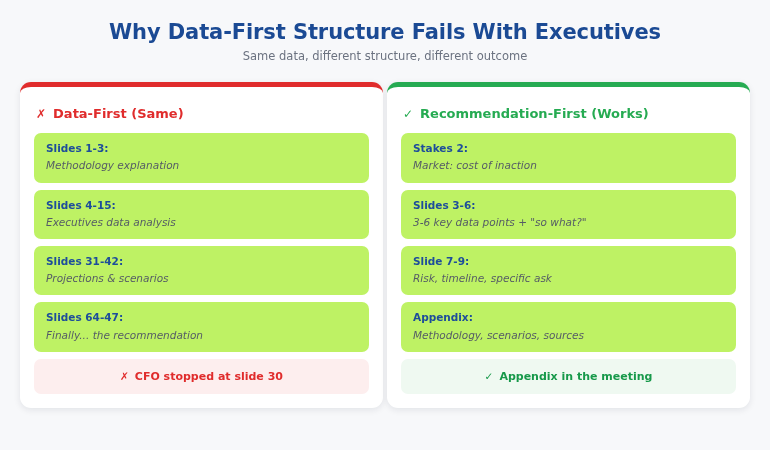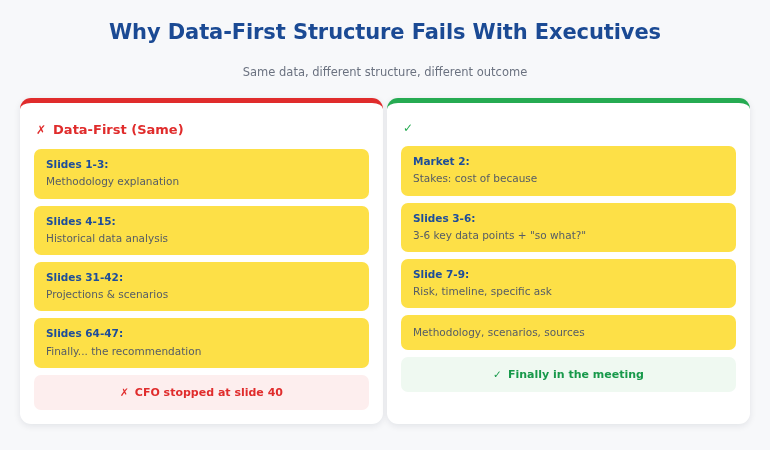--- a/index.html
+++ b/index.html
@@ -34,21 +34,21 @@
     font-size: 21px;
     font-weight: bold;
     letter-spacing: -0.1px;
     line-height: 1.2;
   }
 
   .subtitle {
     color: #6b7280;
     font-size: 11.5px;
     font-weight: normal;
-    margin-top: 20px;
+    margin-top: 4px;
     line-height: 1.3;
   }
 
   
   .columns {
     display: flex;
     gap: 4px;
     margin-top: 18px;
     align-items: stretch;
   }
@@ -88,38 +88,39 @@
   }
 
   
   .rows {
     display: flex;
     flex-direction: column;
     gap: 7px;
   }
 
   .row {
-    background: #fde047;
+    background: #bef264;
     border-radius: 7px;
     padding: 8px 12px 9px 12px;
   }
 
   .row-label {
     color: #1d4d9b;
     font-size: 10.5px;
     font-weight: bold;
     line-height: 1.45;
   }
 
   .row-desc {
     color: #555c66;
     font-size: 10.5px;
     font-weight: normal;
     line-height: 1.45;
     margin-top: 2px;
+    font-style: italic;
   }
 
   
   .banner {
     margin-top: 7px;
     border-radius: 7px;
     text-align: center;
     padding: 11px 8px;
     font-size: 11px;
     font-weight: bold;
@@ -166,74 +167,76 @@
 
       <div class="rows">
 
         <div class="row">
           <div class="row-label">Slides 1-3:</div>
           <div class="row-desc">Methodology explanation</div>
         </div>
 
         <div class="row">
           <div class="row-label">Slides 4-15:</div>
-          <div class="row-desc">Historical data analysis</div>
+          <div class="row-desc">Executives data analysis</div>
         </div>
 
 
         <div class="row">
           <div class="row-label">Slides 31-42:</div>
           <div class="row-desc">Projections &amp; scenarios</div>
         </div>
 
         <div class="row">
           <div class="row-label">Slides 64-47:</div>
           <div class="row-desc">Finally... the recommendation</div>
         </div>
 
       </div>
 
       <div class="banner fail">
         <span class="b-icon">✗</span>
-        <span>CFO stopped at slide 40</span>
+        <span>CFO stopped at slide 30</span>
       </div>
 
     </div>
 
     <div class="card win">
 
       <div class="card-header">
         <span class="hdr-icon">✓</span>
+        <span>Recommendation-First (Works)</span>
       </div>
 
       <div class="rows">
 
 
         <div class="row">
-          <div class="row-label">Market 2:</div>
-          <div class="row-desc">Stakes: cost of because</div>
+          <div class="row-label">Stakes 2:</div>
+          <div class="row-desc">Market: cost of inaction</div>
         </div>
 
         <div class="row">
           <div class="row-label">Slides 3-6:</div>
           <div class="row-desc">3-6 key data points + "so what?"</div>
         </div>
 
         <div class="row">
           <div class="row-label">Slide 7-9:</div>
           <div class="row-desc">Risk, timeline, specific ask</div>
         </div>
 
         <div class="row">
+          <div class="row-label">Appendix:</div>
           <div class="row-desc">Methodology, scenarios, sources</div>
         </div>
 
       </div>
 
       <div class="banner win">
         <span class="b-icon">✓</span>
-        <span>Finally in the meeting</span>
+        <span>Appendix in the meeting</span>
       </div>
 
     </div>
 
   </div>
 </div>
 
 </body></html>

